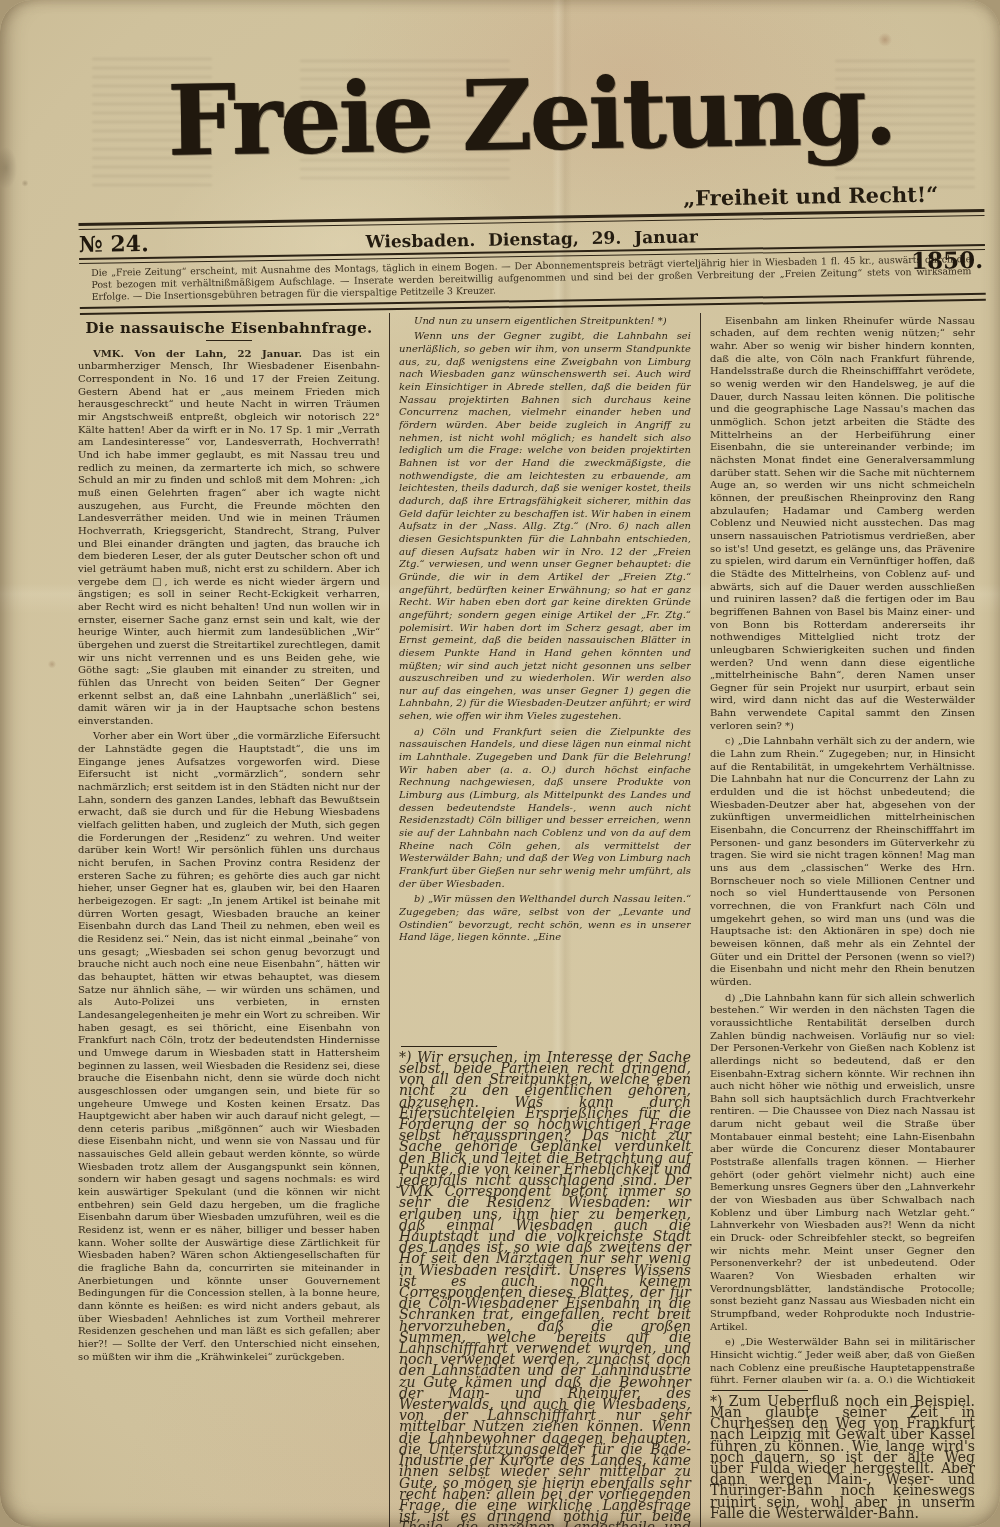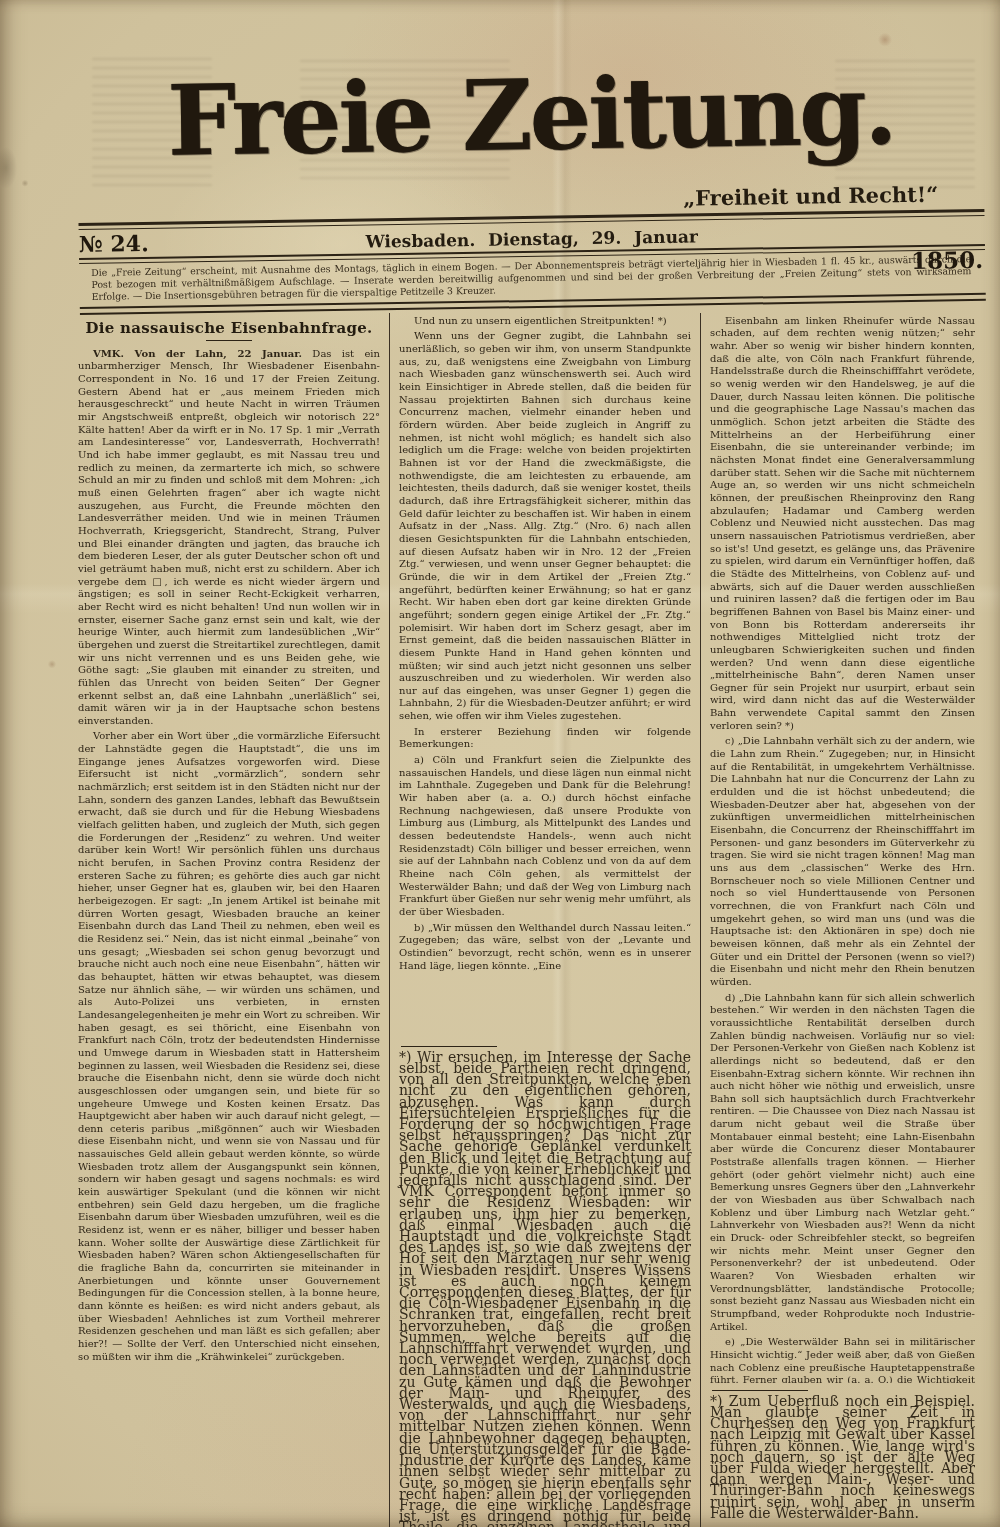--- a/index.html
+++ b/index.html
@@ -22,20 +22,21 @@
       radial-gradient(circle 6px at 5.2% 43.5%, rgba(120,80,50,.30), transparent 70%),
       radial-gradient(circle 5px at 2.5% 12%, rgba(90,70,45,.30), transparent 70%),
       radial-gradient(ellipse 16px 30px at .6% 11%, rgba(70,58,40,.25), transparent 70%),
       radial-gradient(circle 7px at 97% 55%, rgba(150,100,70,.22), transparent 70%),
       radial-gradient(ellipse 120% 100% at 50% 48%, #d7caa6 0%, #cfc19c 55%, #c3b28a 86%, #b2a076 100%);
     box-shadow:
       inset 16px 0 20px -12px rgba(80,60,35,.5),
       inset -12px 0 16px -10px rgba(80,60,35,.30),
       inset 0 -14px 18px -10px rgba(80,60,35,.35),
       inset 0 10px 14px -10px rgba(80,60,35,.25);
+    border-radius: 32px;
   }
   .ghost{
     position:absolute;opacity:.10;pointer-events:none;
     background:repeating-linear-gradient(180deg, rgba(70,58,42,.9) 0 2px, transparent 2px 9px);
     filter:blur(1px);
   }
   .ghost.g1{left:92px;top:58px;width:120px;height:130px;}
   .ghost.g2{left:300px;top:60px;width:210px;height:125px;}
   .ghost.g3{left:835px;top:60px;width:140px;height:130px;}
 
@@ -64,21 +65,21 @@
   }
   .imprint{
     font-size:9.4px;line-height:11.8px;text-align:justify;color:#352b1c;
     padding-right:4px;
   }
   .rule-c{border-top:2.6px solid #2c2316;border-bottom:2.6px solid #2c2316;height:3.4px;margin-top:2px;}
 
   .columns{display:flex;margin-top:5px;height:1214px;overflow:hidden;}
   .col{box-sizing:border-box;overflow:hidden;padding:2px 9px 0 9px;}
   .col1{width:311px;padding-left:0;}
-  .col2{width:311px;border-left:1.6px solid #3a3023;}
+  .col2{width:311px;border-left:1.6px solid #3a3023;font-style:italic;}
   .col3{flex:1;border-left:1.6px solid #3a3023;}
 
   .headline{
     text-align:center;font-weight:bold;font-size:15px;color:#241c10;
     margin:4px 0 2px 0;letter-spacing:.3px;
   }
   .headline-rule{width:46px;border-top:1.4px solid #2c2316;margin:3px auto 7px auto;}
 
   p.body-p{
     margin:0 0 3px 0;font-size:10px;line-height:12.65px;text-align:justify;
@@ -130,21 +131,20 @@
       <div class="headline">Die nassauische Eisenbahnfrage.</div>
       <div class="headline-rule"></div>
       <p class="body-p"><span class="lead">VMK. Von der Lahn, 22 Januar.</span> <span>Das ist ein unbarmherziger Mensch, Ihr Wiesbadener Eisenbahn-Correspondent in No. 16 und 17 der Freien Zeitung. Gestern Abend hat er „aus meinem Frieden mich herausgeschreckt“ und heute Nacht in wirren Träumen mir Angstschweiß entpreßt, obgleich wir notorisch 22° Kälte hatten! Aber da wirft er in No. 17 Sp. 1 mir „Verrath am Landesinteresse“ vor, Landesverrath, Hochverrath! Und ich habe immer geglaubt, es mit Nassau treu und redlich zu meinen, da zermarterte ich mich, so schwere Schuld an mir zu finden und schloß mit dem Mohren: „ich muß einen Gelehrten fragen“ aber ich wagte nicht auszugehen, aus Furcht, die Freunde möchten den Landesverräther meiden. Und wie in meinen Träumen Hochverrath, Kriegsgericht, Standrecht, Strang, Pulver und Blei einander drängten und jagten, das brauche ich dem biederen Leser, der als guter Deutscher schon oft und viel geträumt haben muß, nicht erst zu schildern. Aber ich vergebe dem □, ich werde es nicht wieder ärgern und ängstigen; es soll in seiner Recht-Eckigkeit verharren, aber Recht wird es nicht behalten! Und nun wollen wir in ernster, eiserner Sache ganz ernst sein und kalt, wie der heurige Winter, auch hiermit zum landesüblichen „Wir“ übergehen und zuerst die Streitartikel zurechtlegen, damit wir uns nicht verrennen und es uns Beiden gehe, wie Göthe sagt: „Sie glauben mit einander zu streiten, und fühlen das Unrecht von beiden Seiten“ Der Gegner erkennt selbst an, daß eine Lahnbahn „unerläßlich“ sei, damit wären wir ja in der Hauptsache schon bestens einverstanden.</span></p>
       <p class="body-p">Vorher aber ein Wort über „die vormärzliche Eifersucht der Lahnstädte gegen die Hauptstadt“, die uns im Eingange jenes Aufsatzes vorgeworfen wird. Diese Eifersucht ist nicht „vormärzlich“, sondern sehr nachmärzlich; erst seitdem ist in den Städten nicht nur der Lahn, sondern des ganzen Landes, lebhaft das Bewußtsein erwacht, daß sie durch und für die Hebung Wiesbadens vielfach gelitten haben, und zugleich der Muth, sich gegen die Forderungen der „Residenz“ zu wehren. Und weiter darüber kein Wort! Wir persönlich fühlen uns durchaus nicht berufen, in Sachen Provinz contra Residenz der ersteren Sache zu führen; es gehörte dies auch gar nicht hieher, unser Gegner hat es, glauben wir, bei den Haaren herbeigezogen. Er sagt: „In jenem Artikel ist beinahe mit dürren Worten gesagt, Wiesbaden brauche an keiner Eisenbahn durch das Land Theil zu nehmen, eben weil es die Residenz sei.“ Nein, das ist nicht einmal „beinahe“ von uns gesagt; „Wiesbaden sei schon genug bevorzugt und brauche nicht auch noch eine neue Eisenbahn“, hätten wir das behauptet, hätten wir etwas behauptet, was diesem Satze nur ähnlich sähe, — wir würden uns schämen, und als Auto-Polizei uns verbieten, in ernsten Landesangelegenheiten je mehr ein Wort zu schreiben. Wir haben gesagt, es sei thöricht, eine Eisenbahn von Frankfurt nach Cöln, trotz der bedeutendsten Hindernisse und Umwege darum in Wiesbaden statt in Hattersheim beginnen zu lassen, weil Wiesbaden die Residenz sei, diese brauche die Eisenbahn nicht, denn sie würde doch nicht ausgeschlossen oder umgangen sein, und biete für so ungeheure Umwege und Kosten keinen Ersatz. Das Hauptgewicht aber haben wir auch darauf nicht gelegt, — denn ceteris paribus „mißgönnen“ auch wir Wiesbaden diese Eisenbahn nicht, und wenn sie von Nassau und für nassauisches Geld allein gebaut werden könnte, so würde Wiesbaden trotz allem der Ausgangspunkt sein können, sondern wir haben gesagt und sagens nochmals: es wird kein auswärtiger Spekulant (und die können wir nicht entbehren) sein Geld dazu hergeben, um die fragliche Eisenbahn darum über Wiesbaden umzuführen, weil es die Residenz ist, wenn er es näher, billiger und besser haben kann. Woher sollte der Auswärtige diese Zärtlichkeit für Wiesbaden haben? Wären schon Aktiengesellschaften für die fragliche Bahn da, concurrirten sie miteinander in Anerbietungen und könnte unser Gouvernement Bedingungen für die Concession stellen, à la bonne heure, dann könnte es heißen: es wird nicht anders gebaut, als über Wiesbaden! Aehnliches ist zum Vortheil mehrerer Residenzen geschehen und man läßt es sich gefallen; aber hier?! — Sollte der Verf. den Unterschied nicht einsehen, so müßten wir ihm die „Krähwinkelei“ zurückgeben.</p>
     </div>
 
     <div class="col col2">
       <div class="col2-main">
         <p class="body-p">Und nun zu unsern eigentlichen Streitpunkten! *)</p>
         <p class="body-p">Wenn uns der Gegner zugibt, die Lahnbahn sei unerläßlich, so geben wir ihm, von unserm Standpunkte aus, zu, daß wenigstens eine Zweigbahn von Limburg nach Wiesbaden ganz wünschenswerth sei. Auch wird kein Einsichtiger in Abrede stellen, daß die beiden für Nassau projektirten Bahnen sich durchaus keine Concurrenz machen, vielmehr einander heben und fördern würden. Aber beide zugleich in Angriff zu nehmen, ist nicht wohl möglich; es handelt sich also lediglich um die Frage: welche von beiden projektirten Bahnen ist vor der Hand die zweckmäßigste, die nothwendigste, die am leichtesten zu erbauende, am leichtesten, theils dadurch, daß sie weniger kostet, theils dadurch, daß ihre Ertragsfähigkeit sicherer, mithin das Geld dafür leichter zu beschaffen ist. Wir haben in einem Aufsatz in der „Nass. Allg. Ztg.“ (Nro. 6) nach allen diesen Gesichtspunkten für die Lahnbahn entschieden, auf diesen Aufsatz haben wir in Nro. 12 der „Freien Ztg.“ verwiesen, und wenn unser Gegner behauptet: die Gründe, die wir in dem Artikel der „Freien Ztg.“ angeführt, bedürften keiner Erwähnung; so hat er ganz Recht. Wir haben eben dort gar keine direkten Gründe angeführt; sondern gegen einige Artikel der „Fr. Ztg.“ polemisirt. Wir haben dort im Scherz gesagt, aber im Ernst gemeint, daß die beiden nassauischen Blätter in diesem Punkte Hand in Hand gehen könnten und müßten; wir sind auch jetzt nicht gesonnen uns selber auszuschreiben und zu wiederholen. Wir werden also nur auf das eingehen, was unser Gegner 1) gegen die Lahnbahn, 2) für die Wiesbaden-Deutzer anführt; er wird sehen, wie offen wir ihm Vieles zugestehen.</p>
-        <p class="body-p">In ersterer Beziehung finden wir folgende Bemerkungen:</p>
         <p class="body-p">a) Cöln und Frankfurt seien die Zielpunkte des nassauischen Handels, und diese lägen nun einmal nicht im Lahnthale. Zugegeben und Dank für die Belehrung! Wir haben aber (a. a. O.) durch höchst einfache Rechnung nachgewiesen, daß unsere Produkte von Limburg aus (Limburg, als Mittelpunkt des Landes und dessen bedeutendste Handels-, wenn auch nicht Residenzstadt) Cöln billiger und besser erreichen, wenn sie auf der Lahnbahn nach Coblenz und von da auf dem Rheine nach Cöln gehen, als vermittelst der Westerwälder Bahn; und daß der Weg von Limburg nach Frankfurt über Gießen nur sehr wenig mehr umführt, als der über Wiesbaden.</p>
         <p class="body-p">b) „Wir müssen den Welthandel durch Nassau leiten.“ Zugegeben; das wäre, selbst von der „Levante und Ostindien“ bevorzugt, recht schön, wenn es in unserer Hand läge, liegen könnte. „Eine</p>
       </div>
       <div class="fn-rule"></div>
       <div class="footnote">*) Wir ersuchen, im Interesse der Sache selbst, beide Partheien recht dringend, von all den Streitpunkten, welche eben nicht zu den eigentlichen gehören, abzusehen. Was kann durch Eifersüchteleien Ersprießliches für die Forderung der so hochwichtigen Frage selbst herausspringen? Das nicht zur Sache gehörige Geplänkel verdunkelt den Blick und leitet die Betrachtung auf Punkte, die von keiner Erheblichkeit und jedenfalls nicht ausschlagend sind. Der VMK Correspondent betont immer so sehr die Residenz Wiesbaden: wir erlauben uns, ihm hier zu bemerken, daß einmal Wiesbaden auch die Hauptstadt und die volkreichste Stadt des Landes ist, so wie daß zweitens der Hof seit den Märztagen nur sehr wenig in Wiesbaden residirt. Unseres Wissens ist es auch noch keinem Correspondenten dieses Blattes, der für die Cöln-Wiesbadener Eisenbahn in die Schranken trat, eingefallen, recht breit hervorzuheben, daß die großen Summen, welche bereits auf die Lahnschifffahrt verwendet wurden, und noch verwendet werden, zunächst doch den Lahnstädten und der Lahnindustrie zu Gute kämen und daß die Bewohner der Main- und Rheinufer, des Westerwalds, und auch die Wiesbadens, von der Lahnschifffahrt nur sehr mittelbar Nutzen ziehen können. Wenn die Lahnbewohner dagegen behaupten, die Unterstützungsgelder für die Bade-Industrie der Kurorte des Landes, käme ihnen selbst wieder sehr mittelbar zu Gute, so mögen sie hierin ebenfalls sehr recht haben: allein bei der vorliegenden Frage, die eine wirkliche Landesfrage ist, ist es dringend nöthig für beide Theile, die einzelnen Landestheile und Städte nicht zu den Gefühlen des Neids und der Mißgunst, welche hier wie auch sonst so oft in den socialen Gebrechen der Jetztzeit ihren letzten Grund finden, aufzureizen; und bei der letzten Entscheidung über die einzuhaltende Richtung der Eisenbahn dürfen nur die Momente, welche als gegenwärtige vorliegen, und welche aus der Sache selbst geschöpft sind, maßgebend sein. Wir wiederholen, daß wir sehr bereitwillig beiden Theilen die Spalten dieser Zeitung zur Verfechtung ihrer Ansichten öffnen werden: allein wir setzen dabei auch sicher voraus, daß der hier fragliche ernste Gegenstand ohne alle Persönlichkeiten, und mit Beseitigung aller Allotria behandelt werde.</div>
       <div class="fn-sig">Die Redaktion.</div>
     </div>
 
     <div class="col col3">
       <div class="col3-main">

